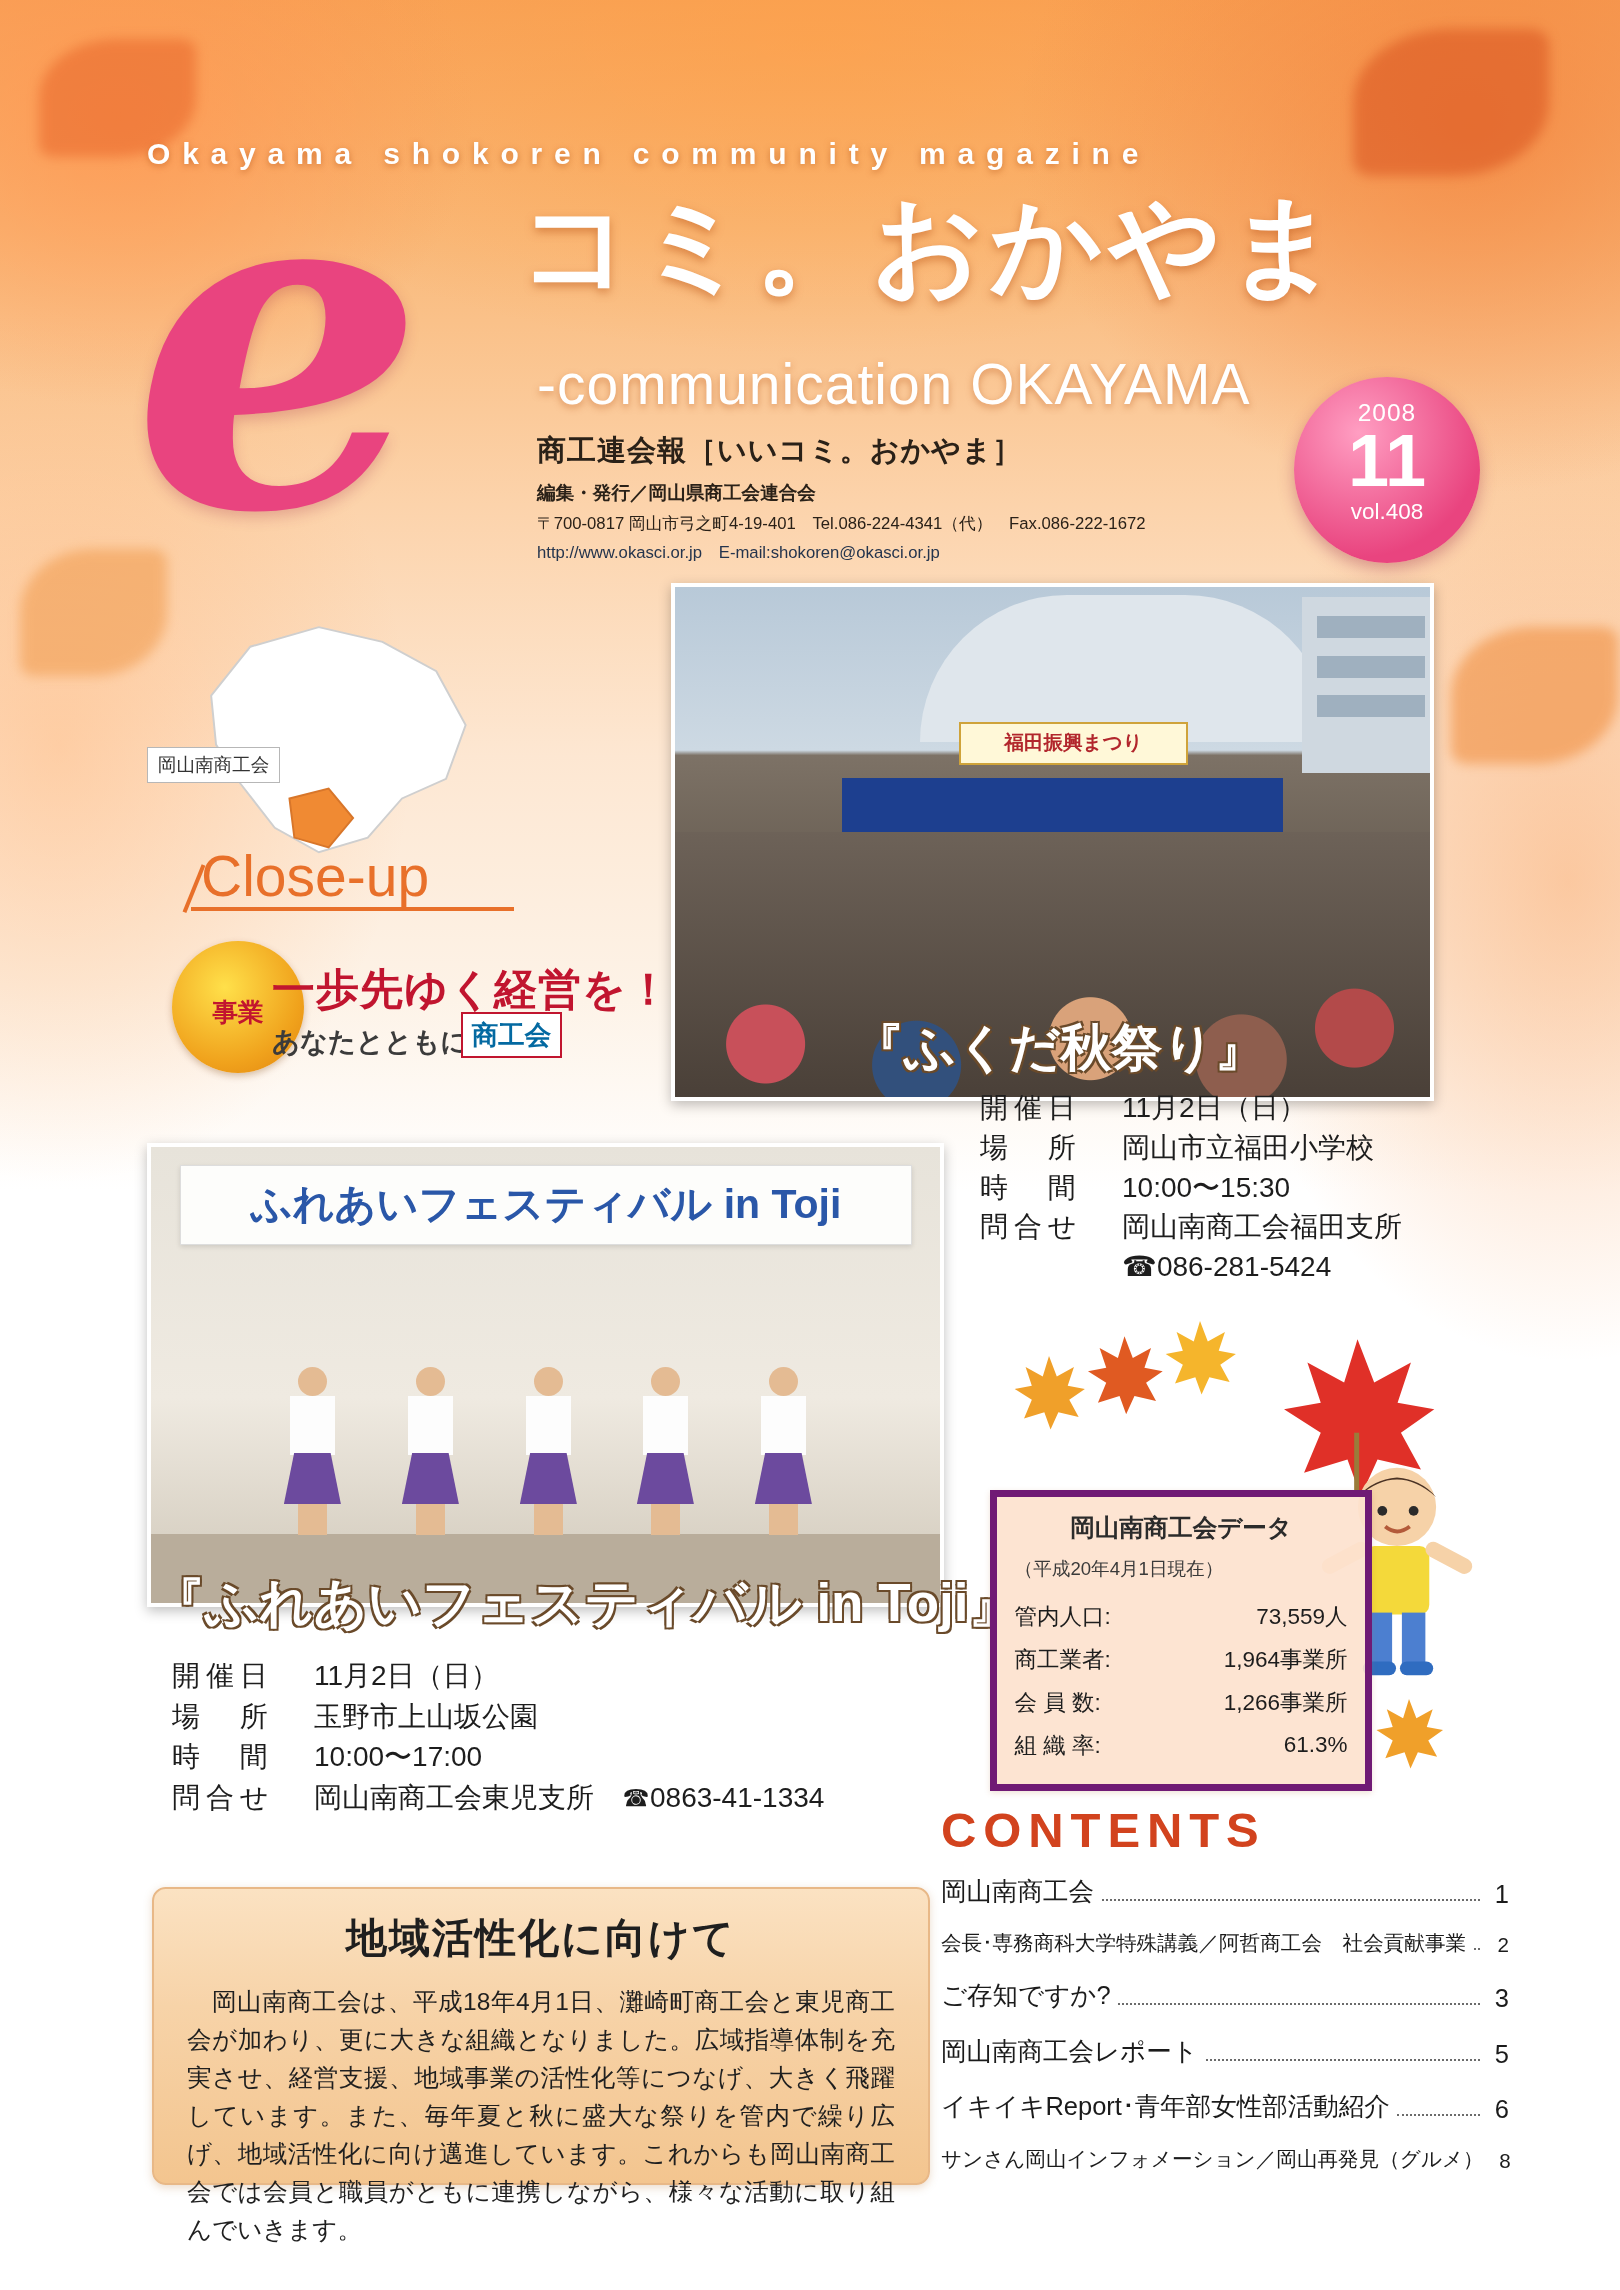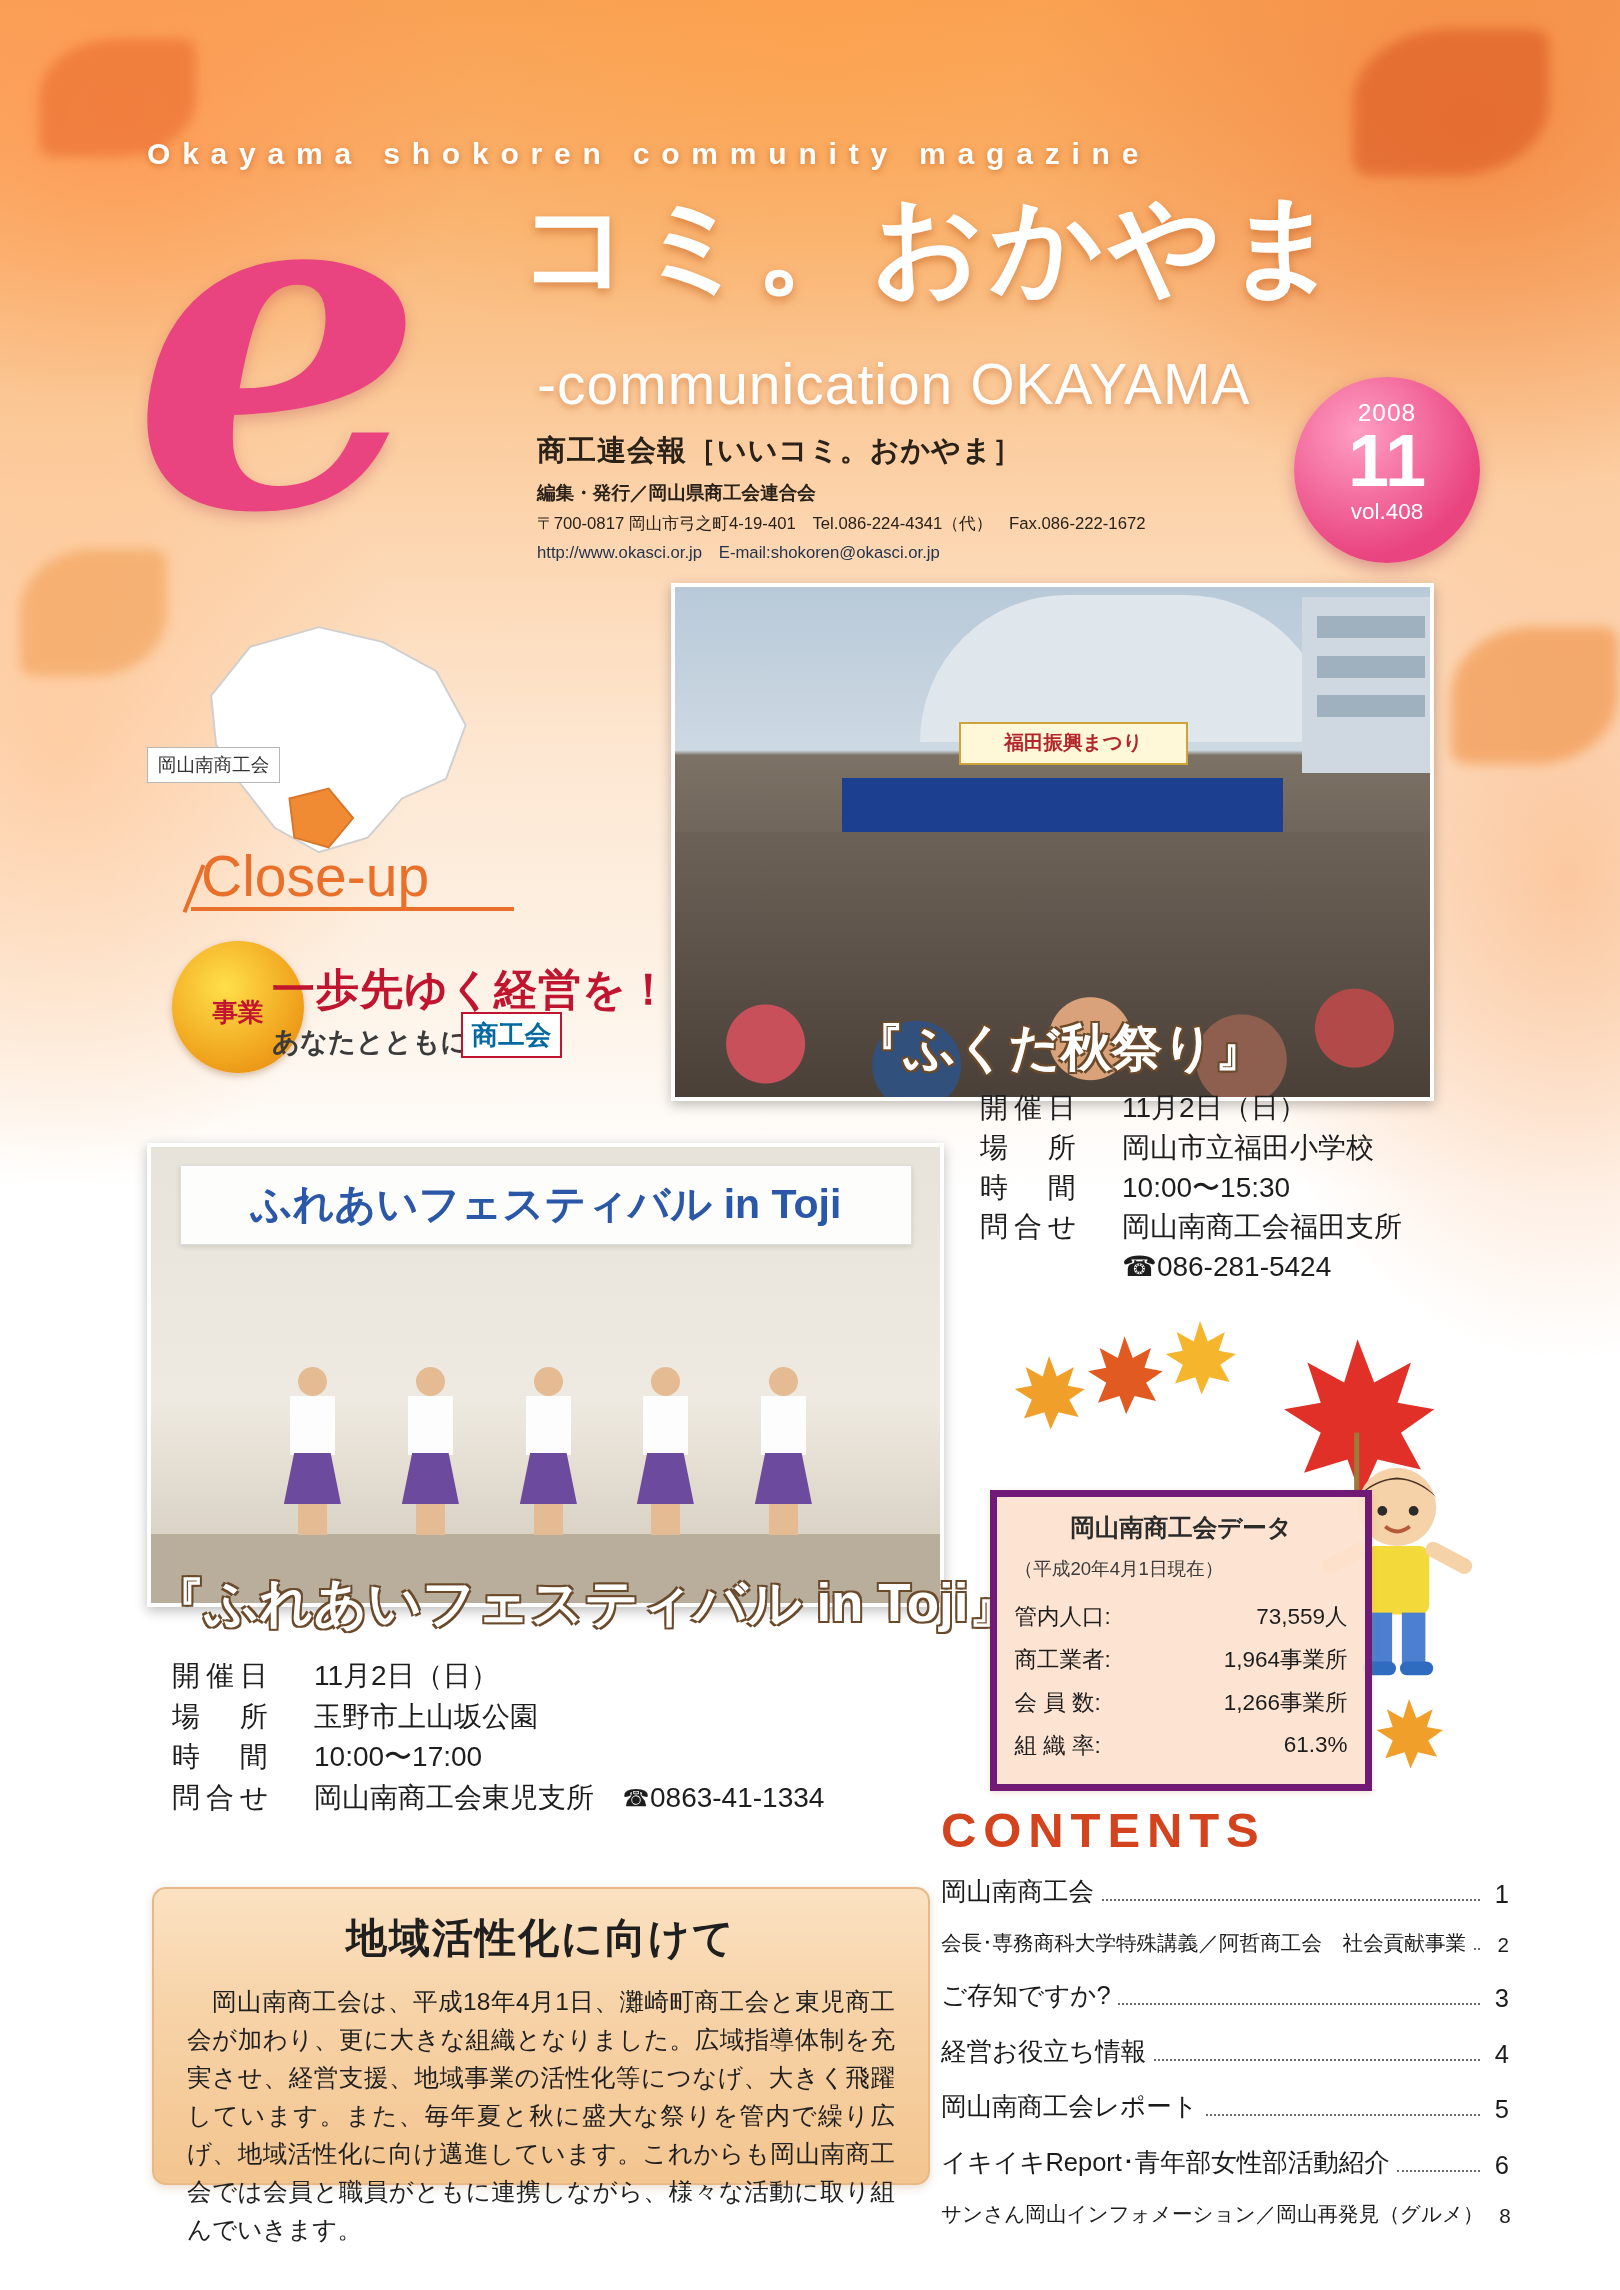--- a/index.html
+++ b/index.html
@@ -383,25 +383,20 @@
       <span class="nm">会長･専務商科大学特殊講義／阿哲商工会　社会貢献事業</span>
       <span class="dots"></span>
       <span class="pg">2</span>
     </div>
   <div class="item">
       <span class="nm">ご存知ですか?</span>
       <span class="dots"></span>
       <span class="pg">3</span>
     </div>
   <div class="item">
-      <span class="nm">経営お役立ち情報</span>
-      <span class="dots"></span>
-      <span class="pg">4</span>
-    </div>
-  <div class="item">
       <span class="nm">岡山南商工会レポート</span>
       <span class="dots"></span>
       <span class="pg">5</span>
     </div>
   <div class="item">
       <span class="nm">イキイキReport･青年部女性部活動紹介</span>
       <span class="dots"></span>
       <span class="pg">6</span>
     </div>
   <div class="item small">

